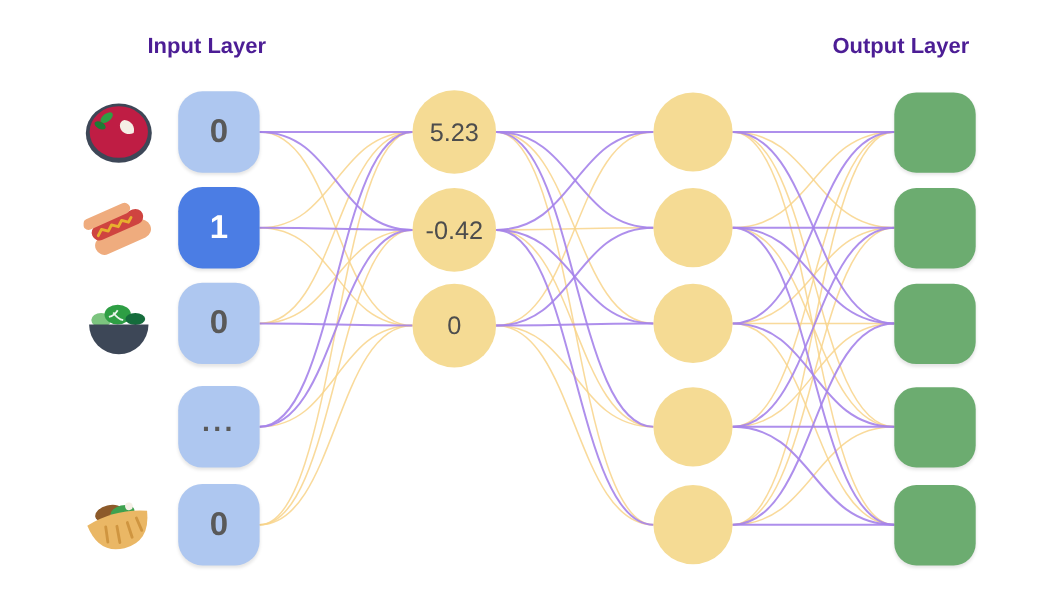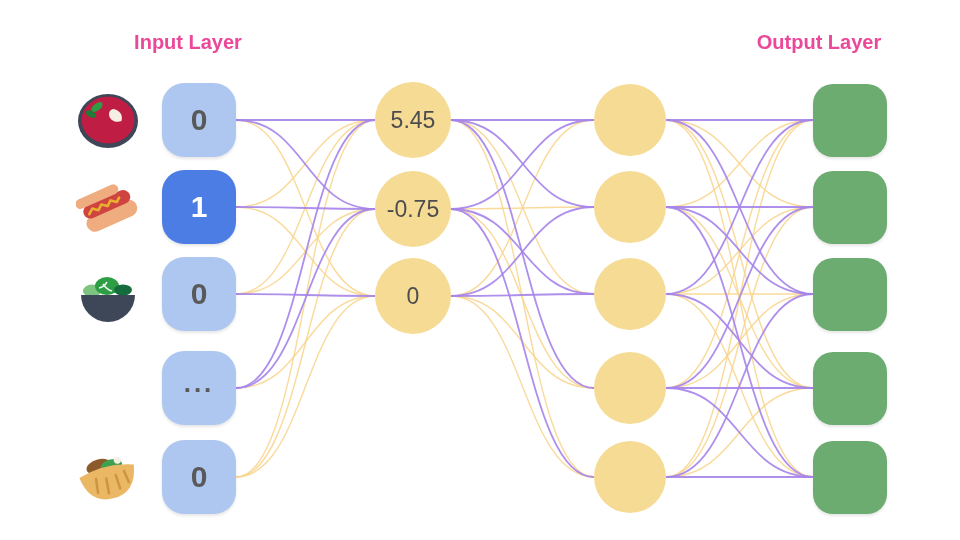--- a/index.html
+++ b/index.html
@@ -3,21 +3,21 @@
 <meta charset="utf-8">
 <style>
   html,body{margin:0;padding:0;background:#ffffff;}
   .stage{
     position:relative;width:960px;height:540px;background:#ffffff;
     font-family:"Liberation Sans",sans-serif;overflow:hidden;
   }
   #edges{position:absolute;left:0;top:0;width:960px;height:540px;}
   .layer-title{
     position:absolute;top:31px;transform:translateX(-50%);
-    font-size:20px;font-weight:bold;color:#ec4899;white-space:nowrap;
+    font-size:20px;font-weight:bold;color:#4c1d95;white-space:nowrap;
   }
   .title-input{left:188px;}
   .title-embedding{left:433px;}
   .title-output{left:819px;}
   .input-node{
     position:absolute;width:74px;height:74px;border-radius:22px;
     background:#aec7f0;display:flex;align-items:center;justify-content:center;
     font-size:30px;font-weight:bold;color:#595959;
     box-shadow:0 2px 3px rgba(0,0,0,0.10);
   }
@@ -153,22 +153,22 @@
       <div class="icon-wrap" style="left: 76px; top: 445px;">
         <svg viewBox="0 0 64 64">
           <use href="#sym-pita"></use>
         </svg>
       </div>
       <div class="input-node" style="left: 162px; top: 83px;">0</div>
       <div class="input-node active" style="left: 162px; top: 170px;">1</div>
       <div class="input-node" style="left: 162px; top: 257px;">0</div>
       <div class="input-node dots" style="left: 162px; top: 351px;">...</div>
       <div class="input-node" style="left: 162px; top: 440px;">0</div>
-      <div class="circle-node" style="left: 375px; top: 82px; width: 76px; height: 76px;">5.45</div>
-      <div class="circle-node" style="left: 375px; top: 171px; width: 76px; height: 76px;">-0.75</div>
+      <div class="circle-node" style="left: 375px; top: 82px; width: 76px; height: 76px;">5.23</div>
+      <div class="circle-node" style="left: 375px; top: 171px; width: 76px; height: 76px;">-0.42</div>
       <div class="circle-node" style="left: 375px; top: 258px; width: 76px; height: 76px;">0</div>
       <div class="circle-node" style="left: 594px; top: 84px; width: 72px; height: 72px;"></div>
       <div class="circle-node" style="left: 594px; top: 171px; width: 72px; height: 72px;"></div>
       <div class="circle-node" style="left: 594px; top: 258px; width: 72px; height: 72px;"></div>
       <div class="circle-node" style="left: 594px; top: 352px; width: 72px; height: 72px;"></div>
       <div class="circle-node" style="left: 594px; top: 441px; width: 72px; height: 72px;"></div>
       <div class="out-node" style="left: 813px; top: 83.5px;"></div>
       <div class="out-node" style="left: 813px; top: 170.5px;"></div>
       <div class="out-node" style="left: 813px; top: 257.5px;"></div>
       <div class="out-node" style="left: 813px; top: 351.5px;"></div>

